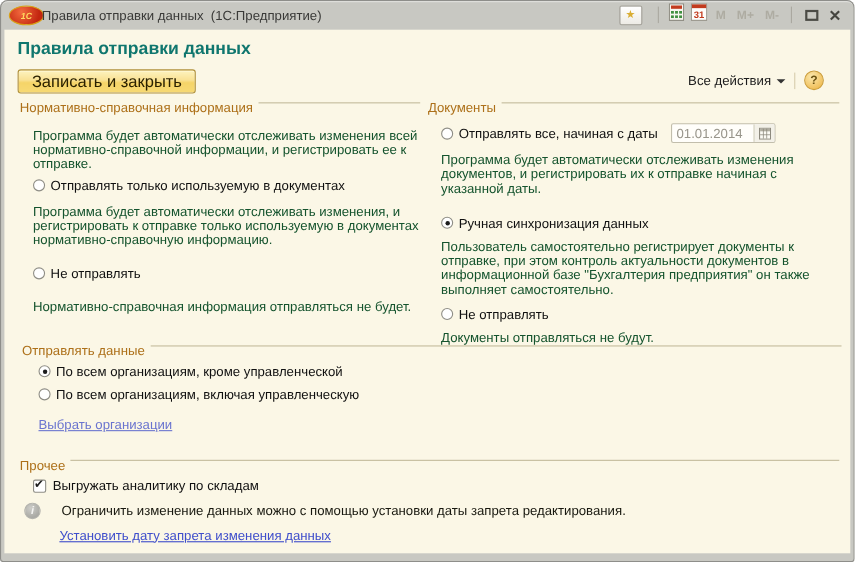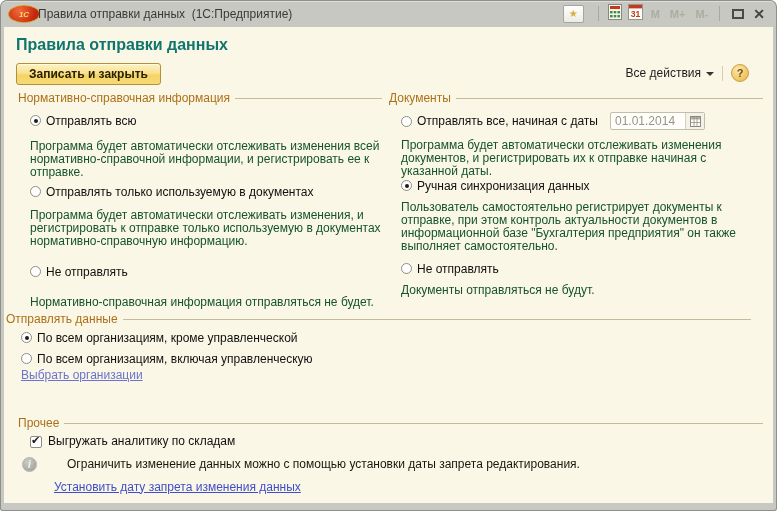--- a/index.html
+++ b/index.html
@@ -19,75 +19,75 @@
 .star-btn{width:21px;height:18px;border:1px solid #a6a49c;border-radius:2px;background:linear-gradient(180deg,#ffffff,#edebe5);margin-right:8px}
 .star{color:#d9ad33;font-size:10px;line-height:1}
 .tsep{width:1px;height:15px;background:#aaa8a0;margin:0 6px}
 .micon{margin:0 3px}
 .mbtn{font-size:11px;font-weight:bold;color:#aeaca2;margin:0 5px}
 .maxbtn{width:12px;height:10px;border:2px solid #4b4b45;margin:0 9px 0 6px}
 .closebtn{font-size:14px;font-weight:bold;color:#45453f;margin-right:4px}
 .content{position:absolute;left:4px;top:27px;right:4px;bottom:8px;background:#fbf7e6}
 .page-title{position:absolute;left:12px;top:9px;font-size:16px;font-weight:bold;color:#0f766e}
 .btn-save{position:absolute;left:12px;top:36px;height:22px;padding:0 12px;font-family:inherit;
- font-size:12px;font-weight:bold;color:#2a2100;border:1px solid #b1913c;border-radius:3px;
+ font-size:15px;font-weight:normal;color:#2a2100;border:1px solid #b1913c;border-radius:3px;
  background:linear-gradient(180deg,#fdf3c0 0%,#f9e193 45%,#f5d468 55%,#f7d974 100%);
  box-shadow:inset 0 1px 0 #fffbe0;
  display:flex;align-items:center}
 .actions{position:absolute;right:24px;top:37px;display:flex;align-items:center}
 .actions-label{font-size:12px;color:#1c1c1c}
 .caret{width:0;height:0;border-left:4px solid transparent;border-right:4px solid transparent;border-top:4px solid #333;margin:2px 0 0 5px}
 .asep{width:1px;height:15px;background:#d6cdad;margin:0 8px}
 .help-btn{width:18px;height:18px;border-radius:50%;border:1px solid #cb9e3e;
  background:radial-gradient(circle at 38% 30%,#fbe8ad,#edb23f);color:#6b5212;
  font-size:11px;font-weight:bold;display:flex;align-items:center;justify-content:center}
 .group{position:absolute}
 .g-nsi{left:14px;top:64px;width:364px}
 .g-docs{left:385px;top:64px;width:374px}
-.g-send{left:2px;top:285px;width:745px}
+.g-send{left:16px;top:285px;width:745px}
 .g-other{left:14px;top:389px;width:745px}
-.ghead{display:flex;align-items:center;font-size:12px;color:#ad7019;height:13px;white-space:nowrap}
+.ghead{display:flex;align-items:flex-start;font-size:12px;color:#ad7019;height:13px;white-space:nowrap}
 .ghead .line{flex:1;height:1px;background:#c4bb9c;margin:2px 0 0 5px}
 .row{display:flex;align-items:center;margin-left:12px;height:13px;position:relative}
 .radio{width:11px;height:11px;min-width:11px;border:1px solid #8e8d85;border-radius:50%;background:#fff;position:relative;display:inline-block}
 .radio.checked::after{content:"";position:absolute;left:2.5px;top:2.5px;width:4px;height:4px;border-radius:50%;background:#1c1c1c}
 .rlabel{font-size:12px;color:#101010;margin-left:5px;white-space:nowrap}
 .desc{white-space:pre-line;font-size:12px;line-height:13px;color:#14532d;margin-left:12px}
 .g-nsi .row1{margin-top:10px}
 .g-nsi .desc1{margin-top:13px}
 .g-nsi .row2{margin-top:6px}
 .g-nsi .desc2{margin-top:11px}
 .g-nsi .row3{margin-top:17px}
 .g-nsi .desc3{margin-top:18px}
 .g-docs .row1{margin-top:8px;height:18px}
 .g-docs .desc1{margin-top:9px}
-.g-docs .row2{margin-top:1px}
+.g-docs .row2{margin-top:18px}
 .g-docs .desc2{margin-top:9px}
 .g-docs .row3{margin-top:9px}
 .g-docs .desc3{margin-top:9px}
 .datefield{position:absolute;left:209px;top:0;width:95px;height:18px;border:1px solid #c2beac;border-radius:2px;background:#fffefa;display:flex;align-items:center}
 .dateval{flex:1;font-size:12px;color:#98958a;padding-left:4px}
 .datepick{width:19px;height:16px;border-left:1px solid #d5d1c0;display:flex;align-items:center;justify-content:center;background:#f3f1e8}
 .g-send .row1{margin-top:6px}
 .g-send .row2{margin-top:8px}
 .g-send .row3{margin-top:9px}
 .g-send .row,.g-send .linkrow{margin-left:15px}
 .linkrow{margin-left:15px;height:13px;display:flex;align-items:center}
-.g-send .linkrow{margin-top:3px}
+.g-send .linkrow{margin-top:14px}
 .link1{font-size:12px;color:#6a74cf;text-decoration:underline}
 .link2{font-size:12px;color:#3f4ecb;text-decoration:underline}
 .g-other .cbrow{margin-top:5px;margin-left:12px;height:14px;display:flex;align-items:flex-end}
 .checkbox{width:12px;height:12px;min-width:12px;border:1px solid #8e8d85;border-radius:2px;background:#fff;position:relative}
 .checkbox.checked::after{content:"✔";position:absolute;left:0px;top:-3px;font-size:11px;color:#1a1a1a}
 .cblabel{font-size:12px;color:#101010;margin-left:6px}
 .inforow{margin-top:8px;margin-left:4px;display:flex;align-items:center;height:16px}
 .info-icon{width:15px;height:15px;min-width:15px;border-radius:50%;
  background:radial-gradient(circle at 38% 30%,#cdcdc9,#9b9b95);border:1px solid #b4b4ae;
  color:#f4f4f2;font-size:10px;font-weight:bold;font-style:italic;display:flex;align-items:center;justify-content:center}
-.infotext{font-size:12px;color:#18180f;margin-left:30px}
+.infotext{font-size:12px;color:#18180f;margin-left:19px}
 .g-other .linkrow{margin-top:8px;margin-left:36px}
 </style>
 </head>
 <body>
 
 <div class="window">
   <div class="titlebar">
     <div class="logo">1С</div>
     <div class="tb-title">Правила отправки данных  (1С:Предприятие)</div>
     <div class="tb-right">
@@ -130,24 +130,20 @@
       <span class="caret"></span>
       <span class="asep"></span>
       <span class="help-btn">?</span>
     </div>
 
     <div class="group g-nsi">
       <div class="ghead">
           <span>Нормативно-справочная информация</span>
           <span class="line"></span>
         </div>
-      <div class="row row1">
-        <span class="radio checked"></span>
-        <span class="rlabel">Отправлять всю</span>
-      </div>
       <p class="desc desc1">Программа будет автоматически отслеживать изменения всей
 нормативно-справочной информации, и регистрировать ее к
 отправке.</p>
       <div class="row row2">
         <span class="radio"></span>
         <span class="rlabel">Отправлять только используемую в документах</span>
       </div>
       <p class="desc desc2">Программа будет автоматически отслеживать изменения, и
 регистрировать к отправке только используемую в документах
 нормативно-справочную информацию.</p>

